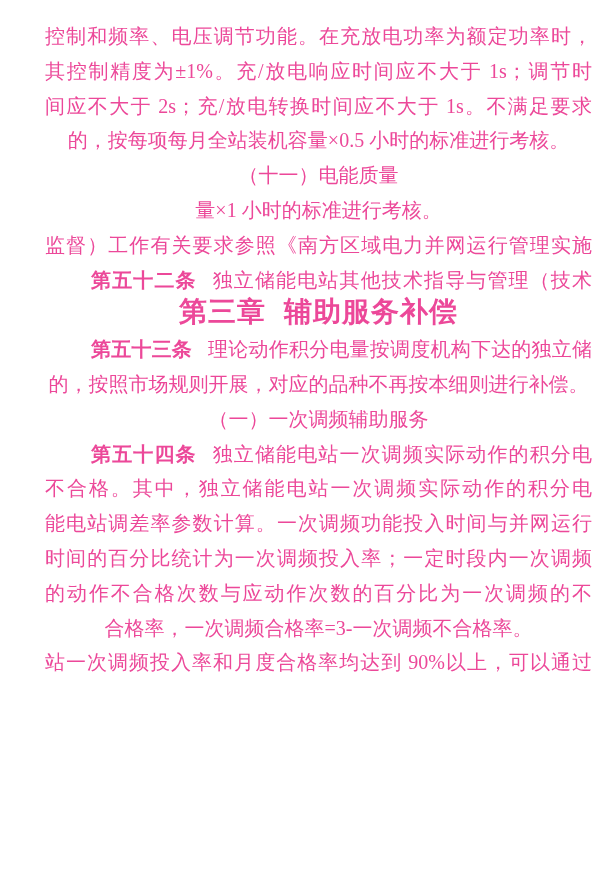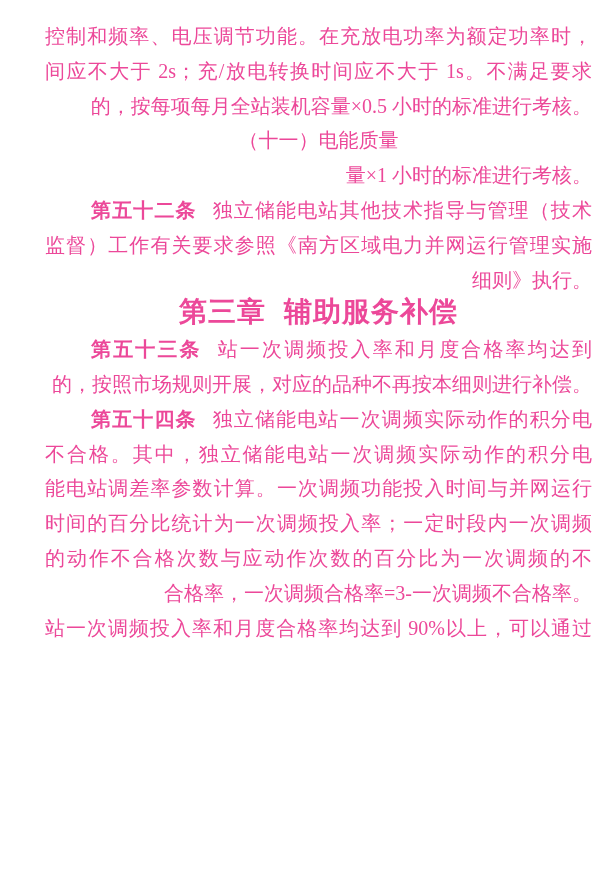--- a/index.html
+++ b/index.html
@@ -20,21 +20,21 @@
   .textblock {
     position: absolute;
     left: 45px;
     top: 19px;
     width: 547px;
   }
   .line {
     font-size: 20px;
     line-height: 34.8px;
     height: 34.8px;
-    text-align: right;
+    text-align: center;
   }
   
   .fill {
     text-align: justify;
     text-align-last: justify;
   }
   .center {
     text-align: center;
     text-align-last: center;
   }
@@ -52,36 +52,37 @@
     letter-spacing: 1px;
   }
 </style>
 </head>
 <body>
 
 <div class="page">
   <div class="textblock">
 
     <div class="line fill">控制和频率、电压调节功能。在充放电功率为额定功率时，</div>
+    <div class="line fill">其控制精度为±1%。充/放电响应时间应不大于 1s；调节时</div>
     <div class="line fill">间应不大于 2s；充/放电转换时间应不大于 1s。不满足要求</div>
     <div class="line">的，按每项每月全站装机容量×0.5 小时的标准进行考核。</div>
 
     <div class="line center">（十一）电能质量</div>
 
     <div class="line">量×1 小时的标准进行考核。</div>
 
+    <div class="line fill">监督）工作有关要求参照《南方区域电力并网运行管理实施</div>
     <div class="line fill indent"><b class="lead">第五十二条</b><span>独立储能电站其他技术指导与管理（技术</span></div>
-    <div class="line fill">监督）工作有关要求参照《南方区域电力并网运行管理实施</div>
-    <div class="line">细则》执行。</div>
 
     <div class="line center chapter">第三章 辅助服务补偿</div>
 
-    <div class="line fill indent"><b class="lead">第五十三条</b><span>站一次调频投入率和月度合格率均达到</span></div>
+    <div class="line fill indent"><b class="lead">第五十三条</b><span>理论动作积分电量按调度机构下达的独立储</span></div>
     <div class="line">的，按照市场规则开展，对应的品种不再按本细则进行补偿。</div>
 
+    <div class="line center">（一）一次调频辅助服务</div>
 
     <div class="line fill indent"><b class="lead">第五十四条</b><span>独立储能电站一次调频实际动作的积分电</span></div>
     <div class="line fill">不合格。其中，独立储能电站一次调频实际动作的积分电</div>
     <div class="line fill">能电站调差率参数计算。一次调频功能投入时间与并网运行</div>
     <div class="line fill">时间的百分比统计为一次调频投入率；一定时段内一次调频</div>
     <div class="line fill">的动作不合格次数与应动作次数的百分比为一次调频的不</div>
     <div class="line">合格率，一次调频合格率=3-一次调频不合格率。</div>
 
     <div class="line fill">站一次调频投入率和月度合格率均达到 90%以上，可以通过</div>
 

